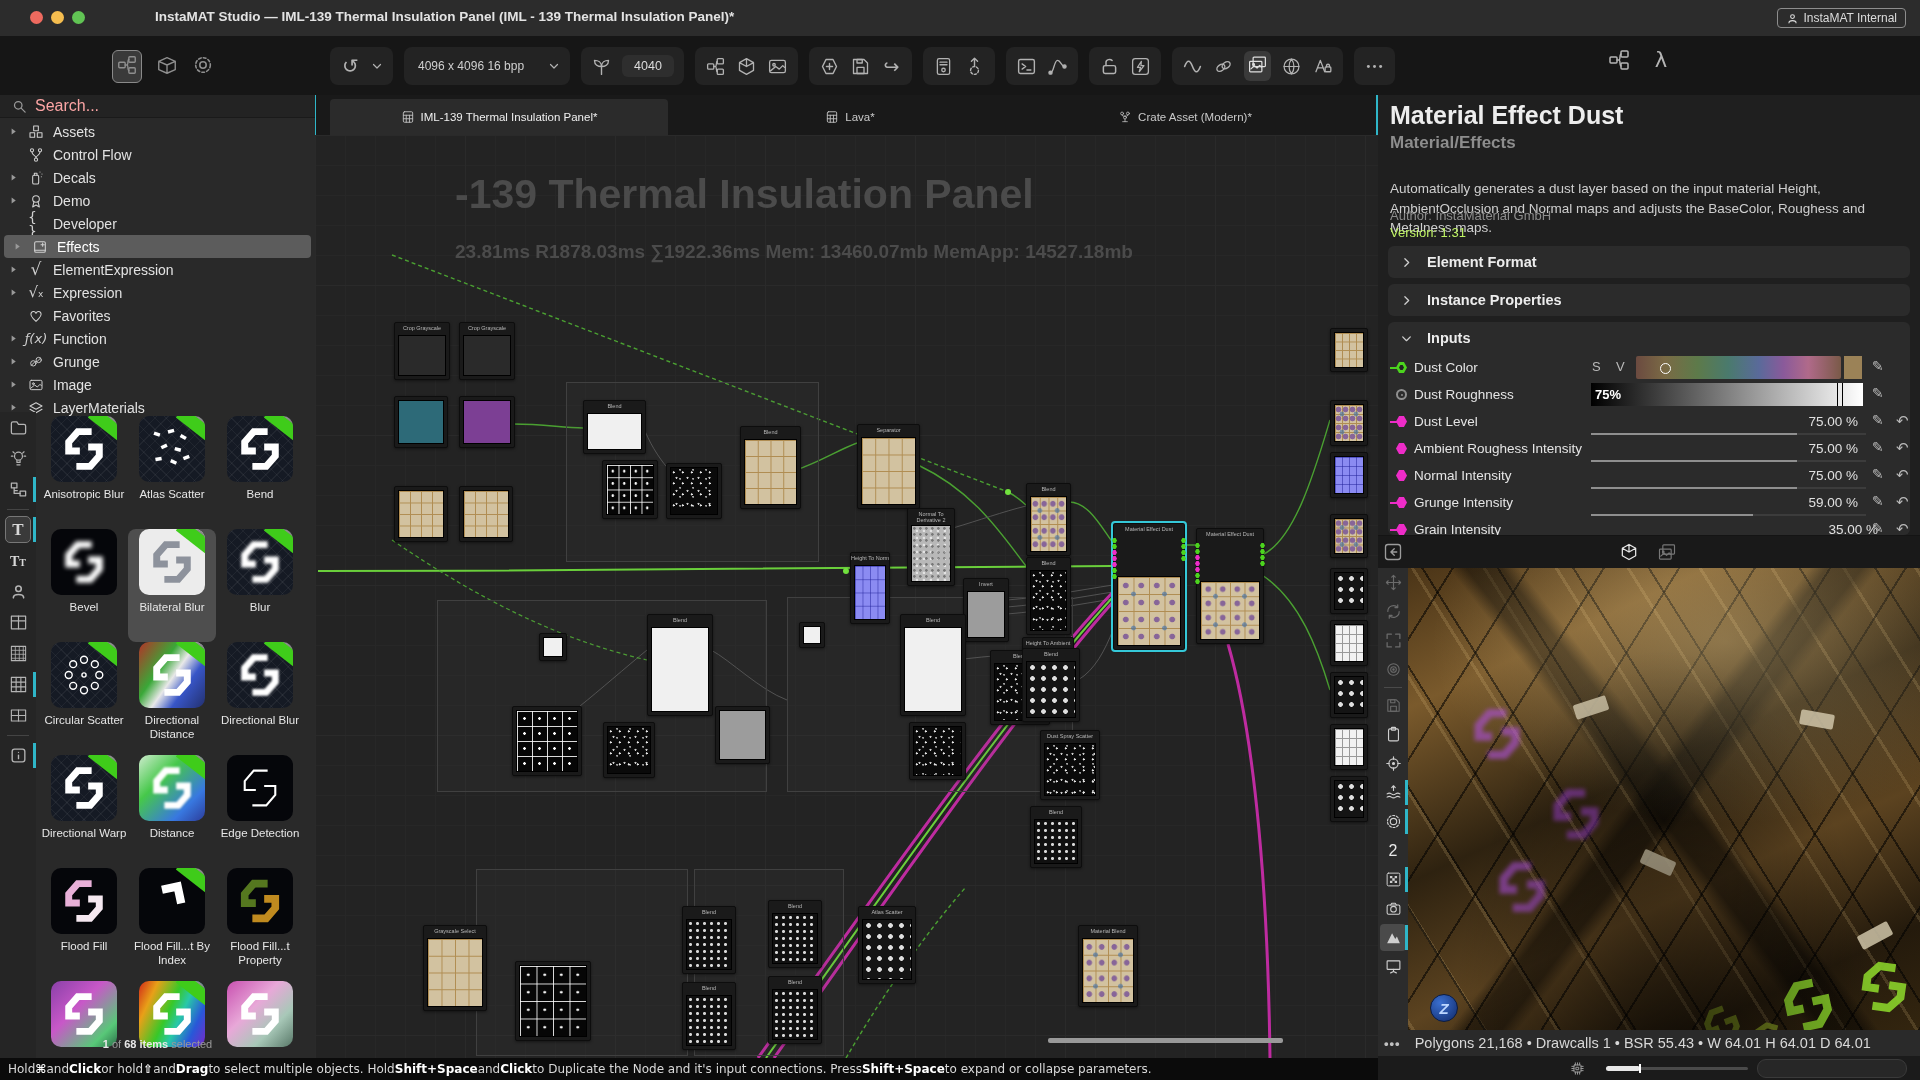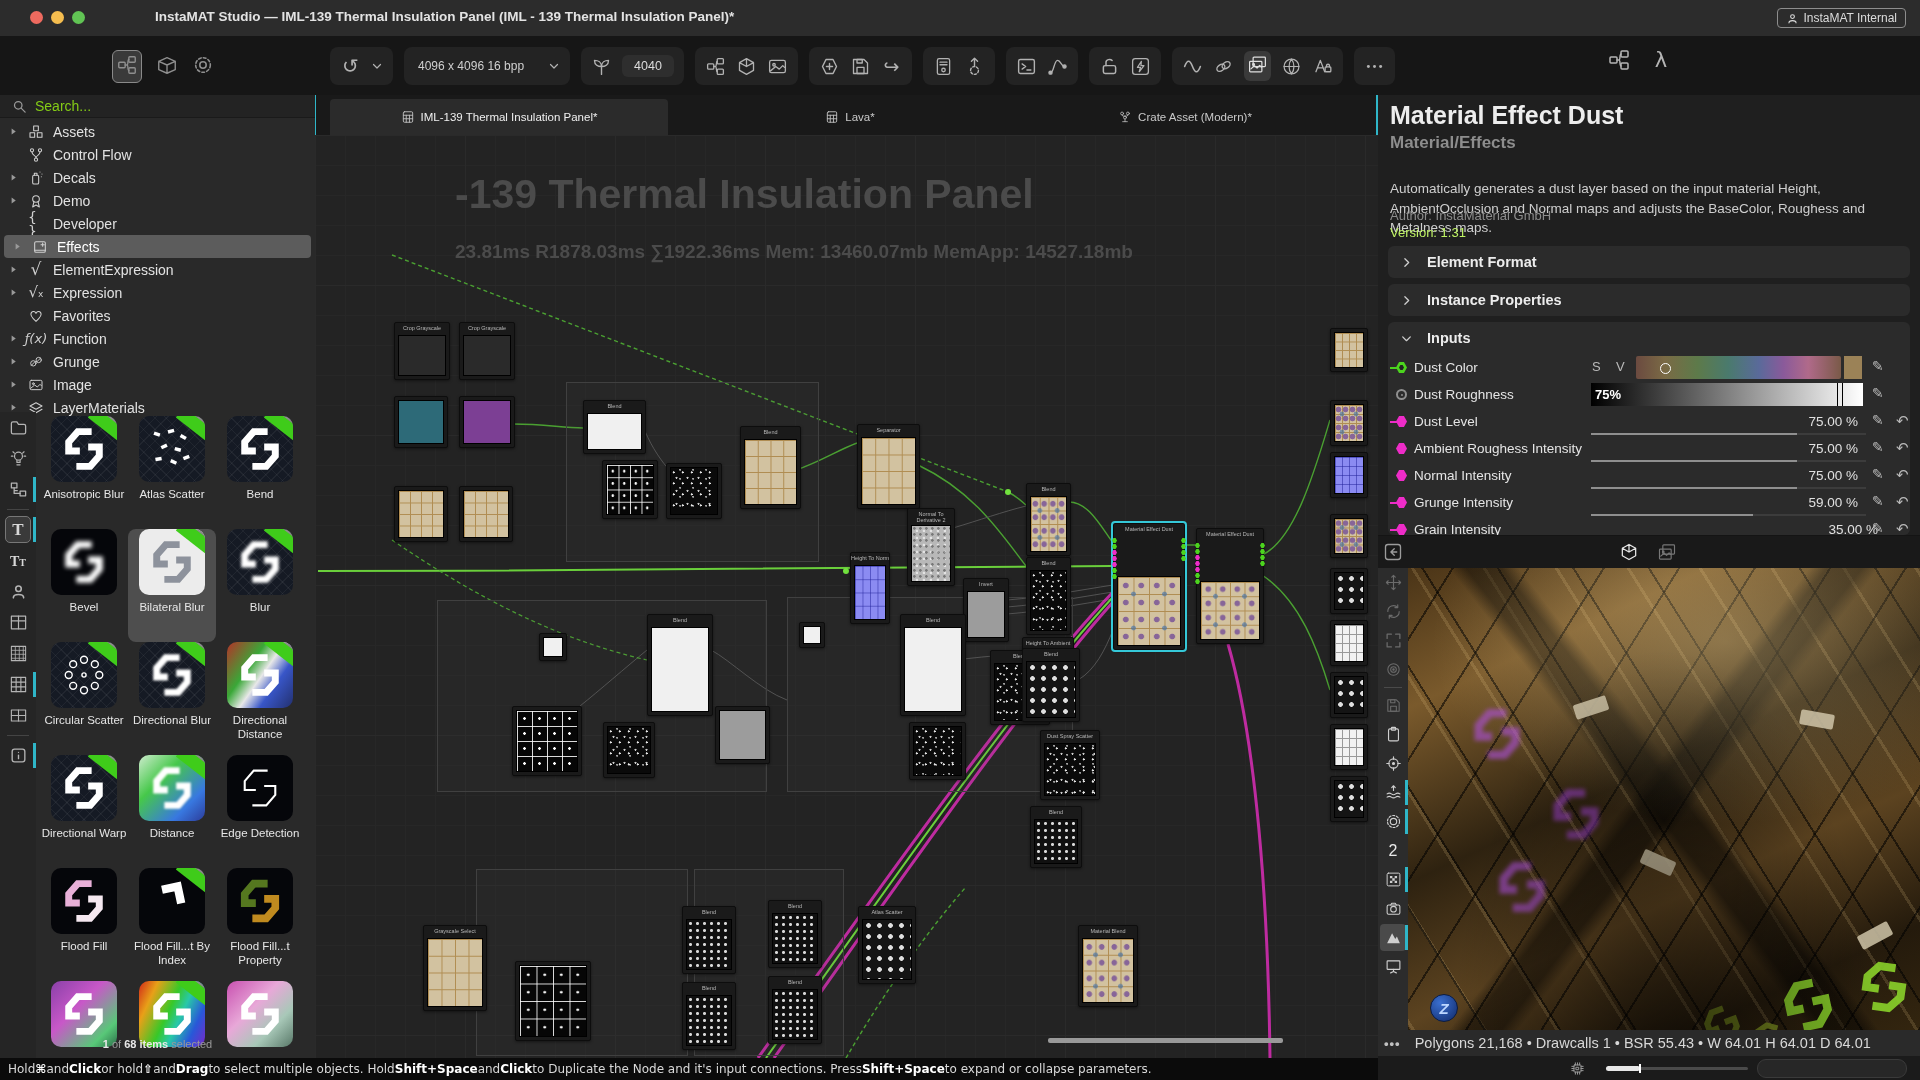--- a/index.html
+++ b/index.html
@@ -38,21 +38,21 @@
        font-size:11.5px;color:#c9c9c9;white-space:nowrap}
   .tab.active{background:#2b2b2b;border-radius:4px 4px 0 0;color:#efefef}
   .tab .icn{width:14px;height:14px;color:#bdbdbd}
   .splitter{position:absolute;width:3px;background:#2fb6c8}
 
   
   #sidebar{position:absolute;left:0;top:95px;width:315px;height:963px;background:#292929;overflow:hidden}
   #search{position:absolute;left:0;top:0;width:315px;height:23px;background:#232323;border-bottom:1px solid #1a1a1a;
           display:flex;align-items:center;gap:8px;padding-left:12px;box-sizing:border-box}
   #search .icn{width:15px;height:15px;color:#9a9a9a}
-  #search-text{color:#84cc16;font-size:14px}
+  #search-text{color:#fca5a5;font-size:16px}
   #tree{position:absolute;left:0;top:25px;width:315px}
   .trow{position:relative;height:23px;display:flex;align-items:center}
   .trow .arr{position:absolute;left:9px;width:9px;height:9px;color:#9a9a9a}
   .trow .ticn{position:absolute;left:28px;width:16px;height:16px;color:#cfcfcf}
   .trow .tlabel{position:absolute;left:53px;font-size:14px;color:#e2e2e2;white-space:nowrap}
   .trow.sel{background:#5c5c5c;border-radius:4px;margin:0 4px}
   .trow.sel .tlabel{color:#fff}
   .tg{font-family:"DejaVu Sans",sans-serif}
   #rail{position:absolute;left:0;top:317px;width:36px;bottom:0;background:#252525}
   .ritem{position:relative;width:36px;height:31px;display:flex;align-items:center;justify-content:center}
@@ -995,36 +995,36 @@
                 <circle cx="14.0" cy="36.0" r="5"></circle>
                 <circle cx="20.4" cy="20.4" r="5"></circle>
                 <circle cx="36.0" cy="14.0" r="5"></circle>
                 <circle cx="51.6" cy="20.4" r="5"></circle>
                 <circle cx="36" cy="36" r="3"></circle>
               </svg></div>
           </div>
           <div class="glabel">Circular Scatter</div>
         </div>
         <div class="gcell">
+          <div class="gtile bg-rainbow rib">
+            <div class="lg"><svg viewBox="0 0 72 72" width="100%" height="100%" fill="none" stroke-linecap="butt" stroke-linejoin="miter">
+                <path d="M47 11 H27 L14 26 V39 H30" stroke="#fff" stroke-width="10"></path>
+                <path d="M25 61 H45 L58 46 V33 H42" stroke="#fff" stroke-width="10"></path>
+              </svg></div>
+          </div>
+          <div class="glabel">Directional Distance</div>
+        </div>
+        <div class="gcell">
           <div class="gtile bg-dark rib">
             <div class="lg"><svg viewBox="0 0 72 72" width="100%" height="100%" fill="none" stroke-linecap="butt" stroke-linejoin="miter" style="filter:blur(1px)">
                 <path d="M47 11 H27 L14 26 V39 H30" stroke="#fff" stroke-width="10"></path>
                 <path d="M25 61 H45 L58 46 V33 H42" stroke="#fff" stroke-width="10"></path>
               </svg></div>
           </div>
           <div class="glabel">Directional Blur</div>
-        </div>
-        <div class="gcell">
-          <div class="gtile bg-rainbow rib">
-            <div class="lg"><svg viewBox="0 0 72 72" width="100%" height="100%" fill="none" stroke-linecap="butt" stroke-linejoin="miter">
-                <path d="M47 11 H27 L14 26 V39 H30" stroke="#fff" stroke-width="10"></path>
-                <path d="M25 61 H45 L58 46 V33 H42" stroke="#fff" stroke-width="10"></path>
-              </svg></div>
-          </div>
-          <div class="glabel">Directional Distance</div>
         </div>
         <div class="gcell">
           <div class="gtile bg-dark rib">
             <div class="lg"><svg viewBox="0 0 72 72" width="100%" height="100%" fill="none" stroke-linecap="butt" stroke-linejoin="miter">
                 <path d="M47 11 H27 L14 26 V39 H30" stroke="#fff" stroke-width="10"></path>
                 <path d="M25 61 H45 L58 46 V33 H42" stroke="#fff" stroke-width="10"></path>
               </svg></div>
           </div>
           <div class="glabel">Directional Warp</div>
         </div>

